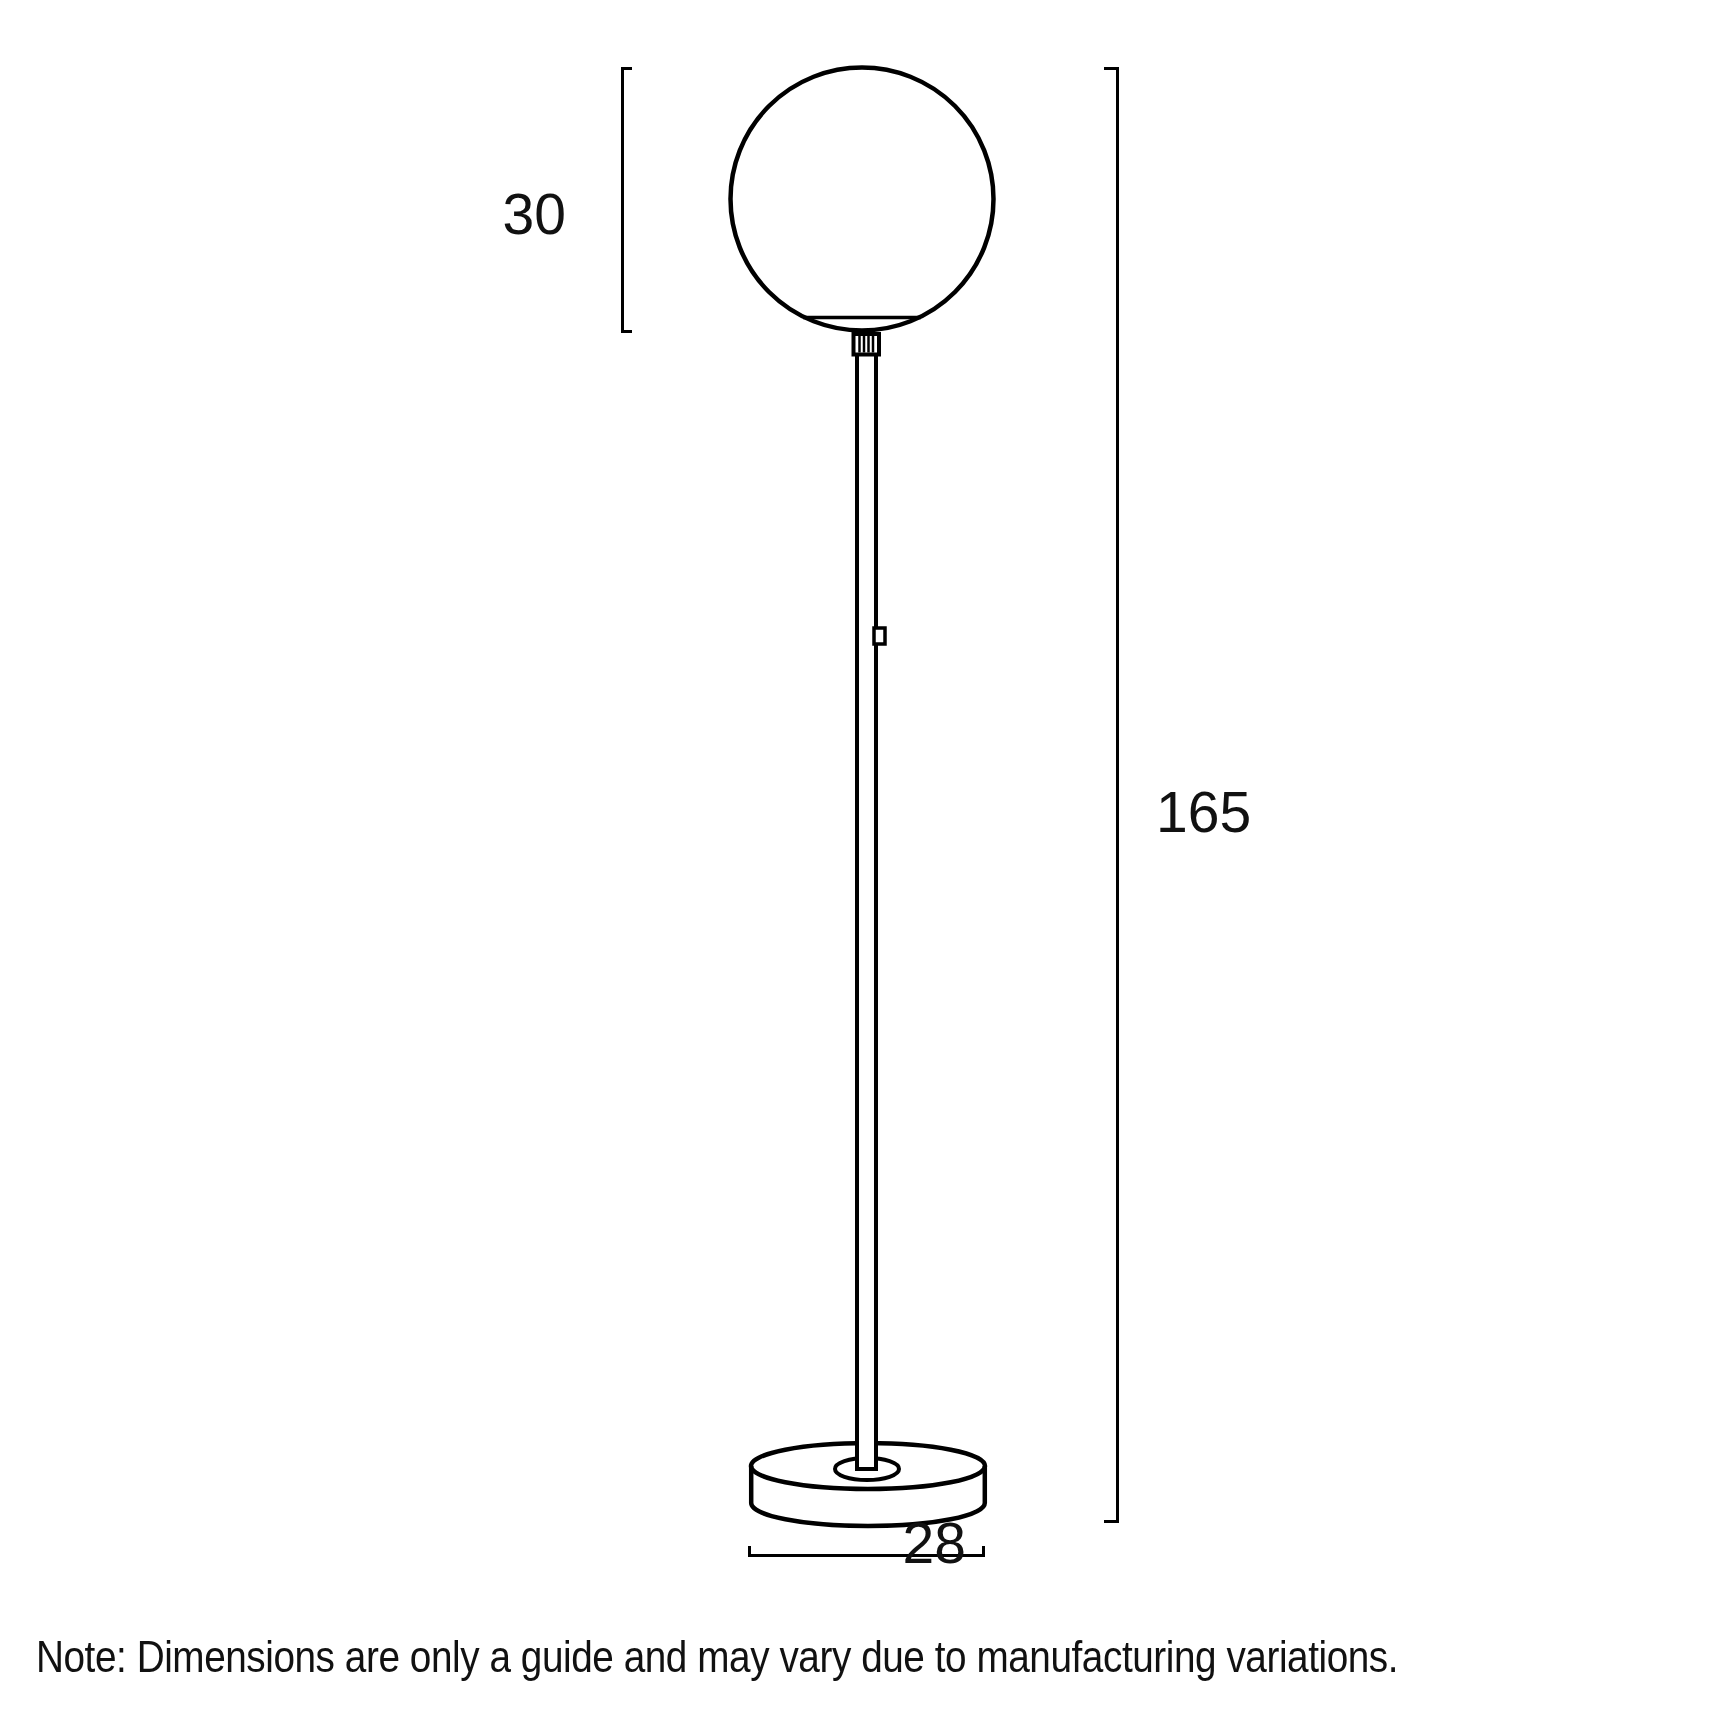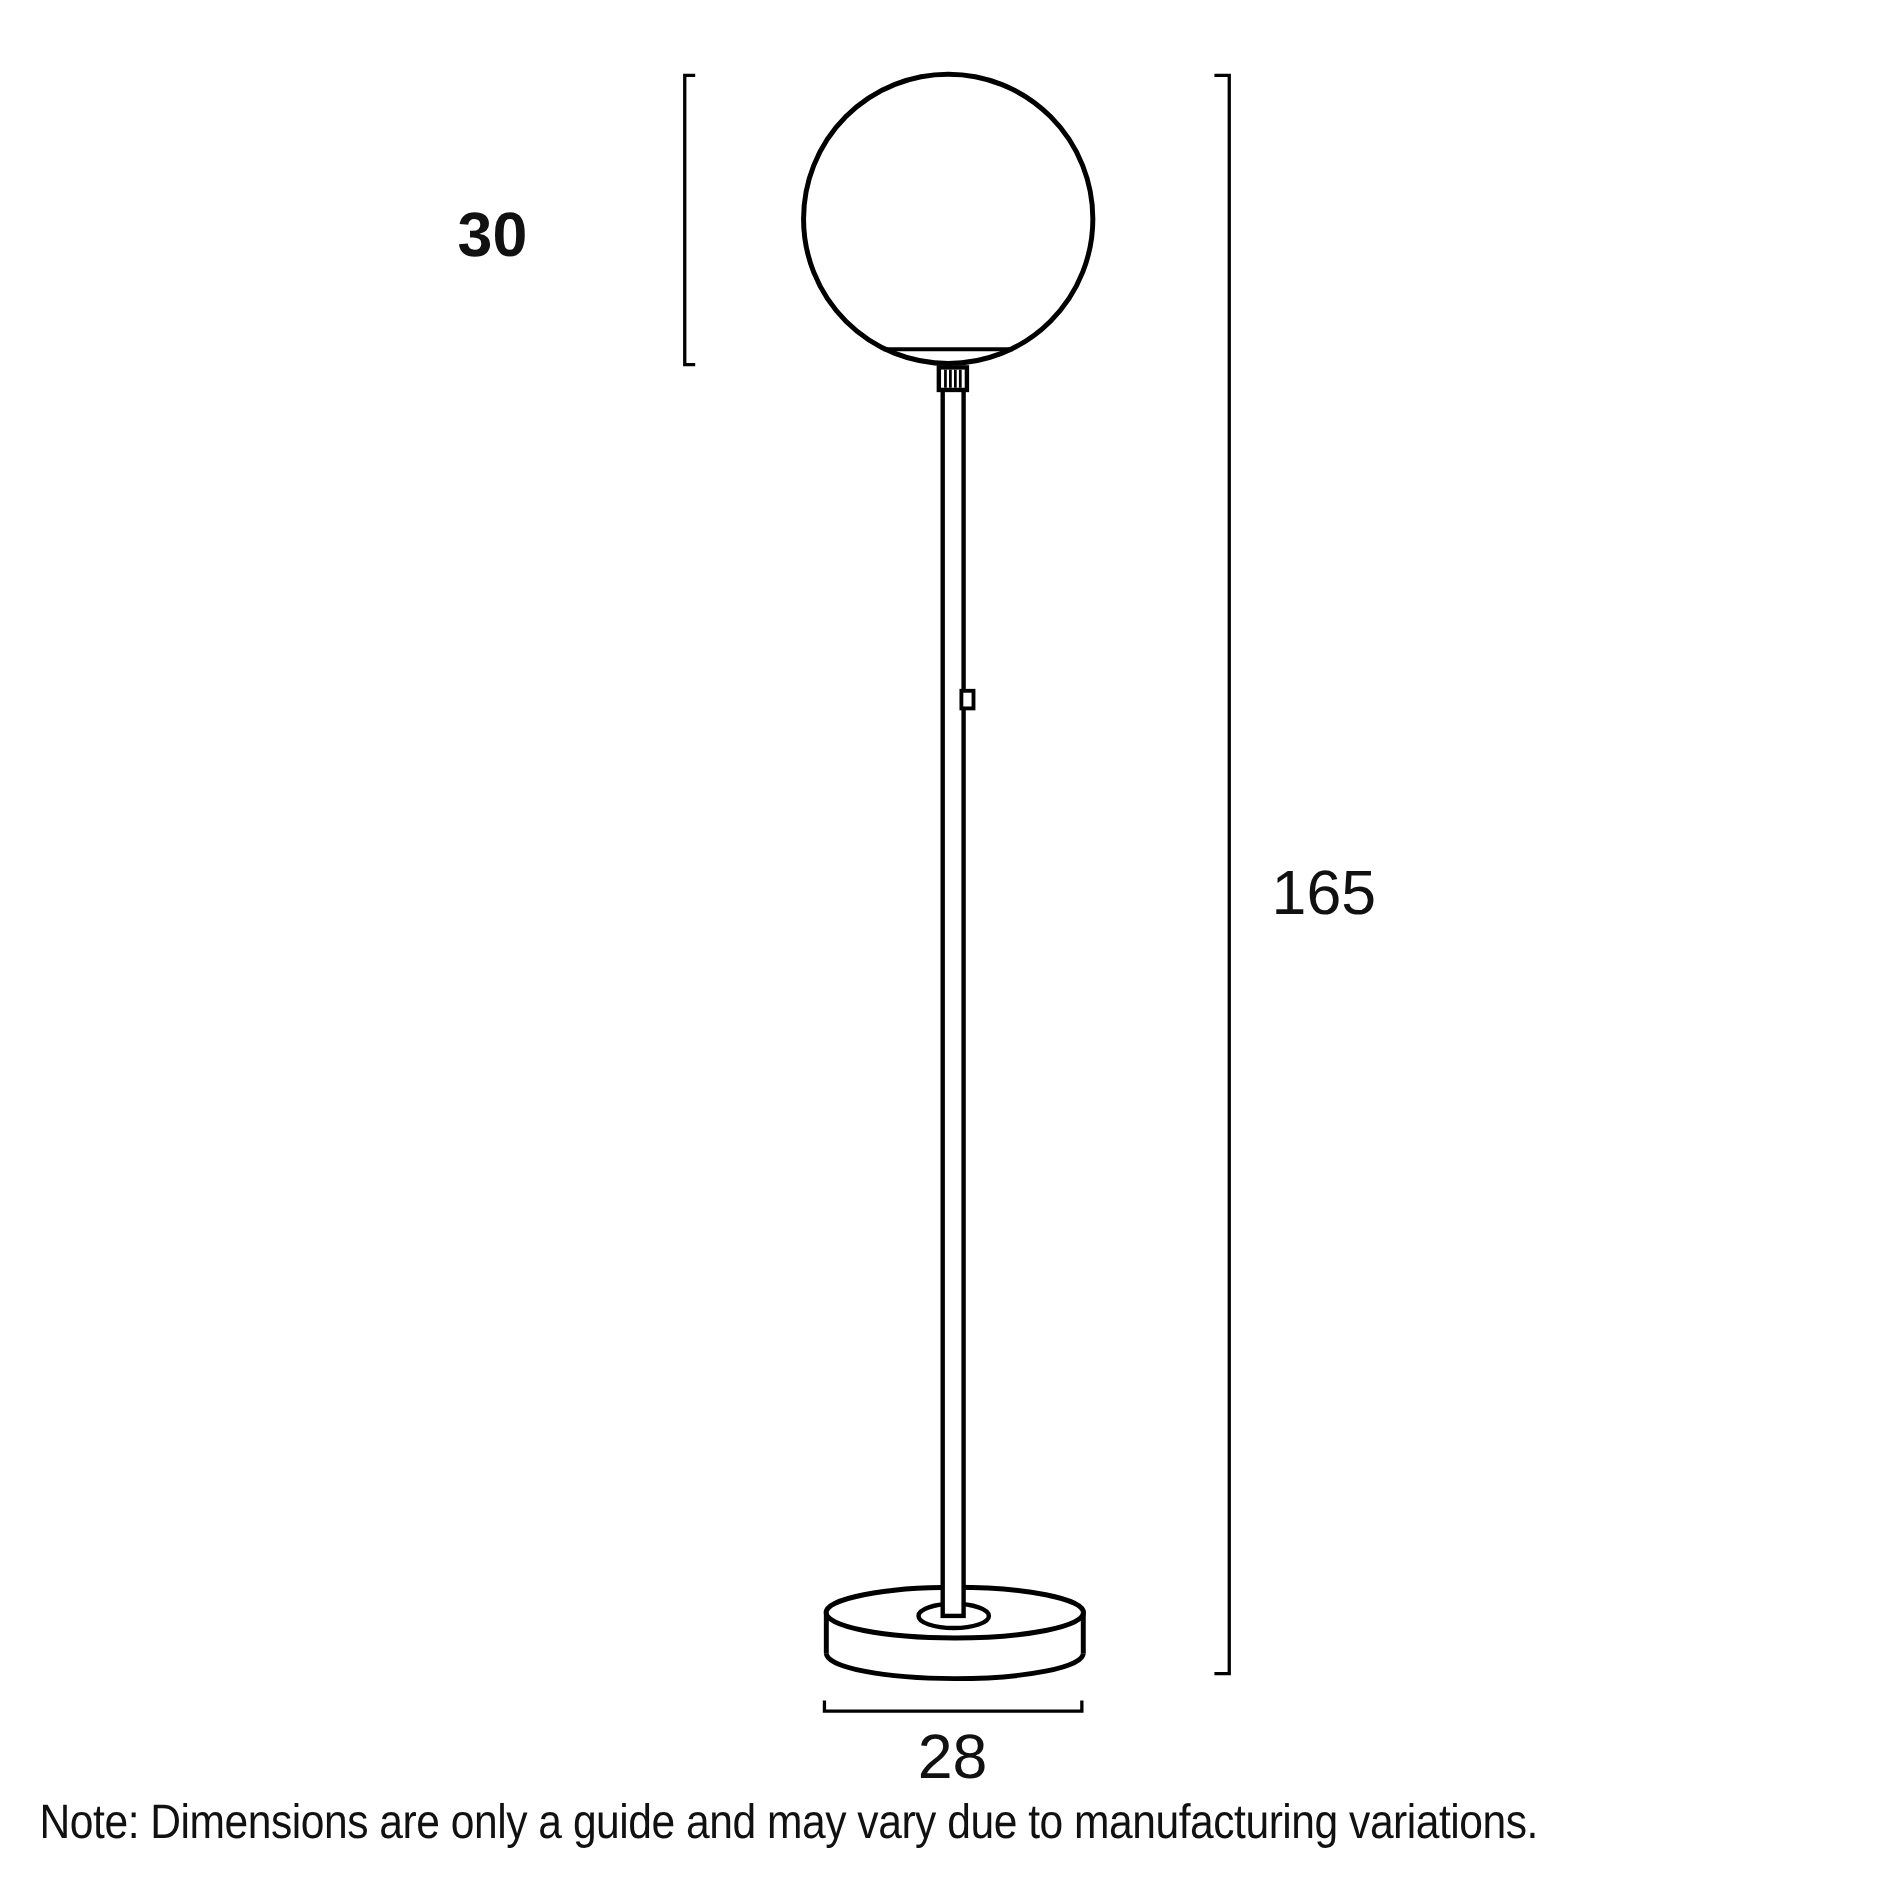--- a/index.html
+++ b/index.html
@@ -23,35 +23,35 @@
     height: 1712px;
   }
   .dim-label {
     position: absolute;
     color: #111111;
     font-size: 57px;
     line-height: 57px;
     white-space: nowrap;
   }
   .dim-label.shade {
-    left: 416px;
+    left: 386px;
     top: 186px;
     width: 180px;
-    font-weight: bold;
+    text-align: right;
   }
   .dim-label.total {
     left: 1156px;
     top: 784px;
     text-align: center;
   }
   .dim-label.base {
     left: 766px;
-    top: 1569px;
+    top: 1515px;
     width: 200px;
-    text-align: center;
+    text-align: right;
   }
   .note {
     position: absolute;
     left: 36px;
     top: 1633px;
     color: #111111;
     font-size: 44px;
     line-height: 48px;
     letter-spacing: -0.5px;
     white-space: nowrap;

